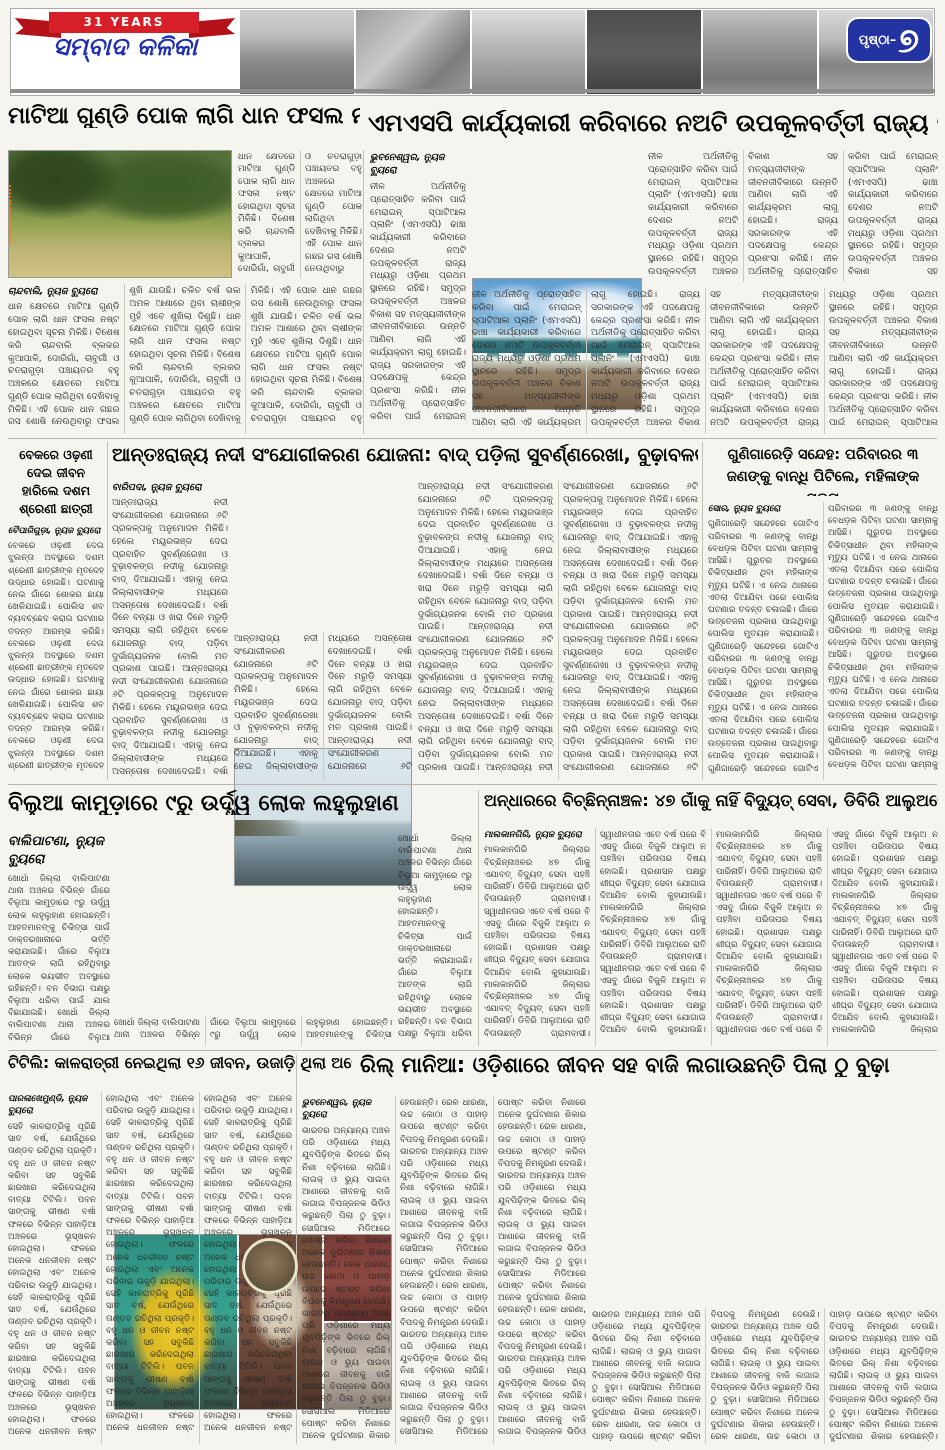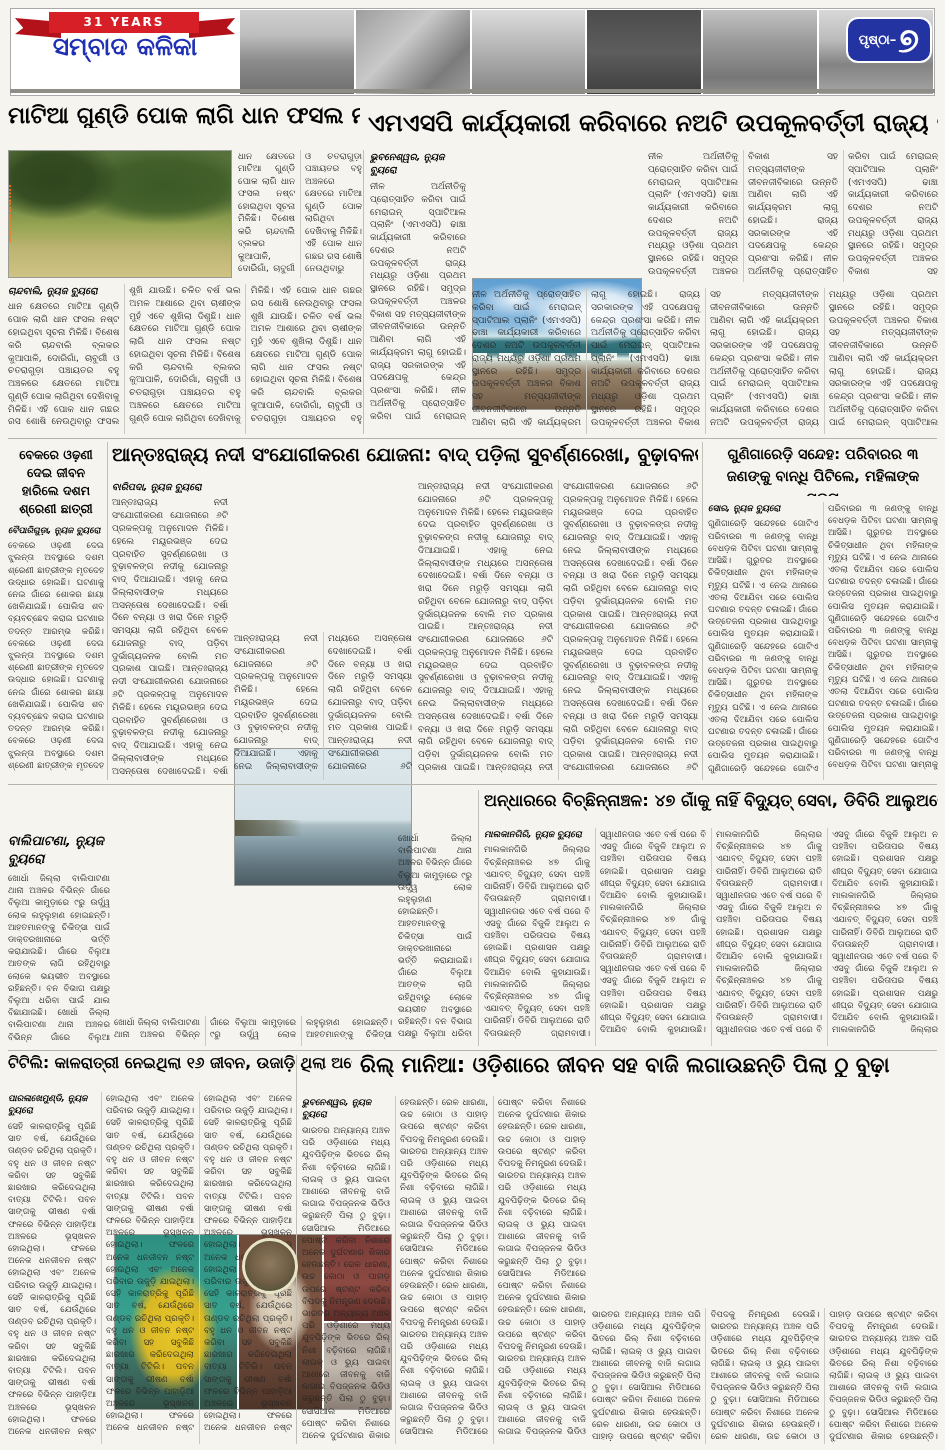--- a/index.html
+++ b/index.html
@@ -11,21 +11,21 @@
   .abs { position:absolute; }
   
   .masthead { left:10px; top:8px; width:925px; height:88px; background:#fff; border:1px solid #aaa; display:flex; }
   .mast-left { width:228px; position:relative; background:#fff; }
   .ribbon { position:absolute; left:38px; top:3px; width:150px; height:21px; background:#d61f26; color:#fff;
             font-weight:bold; font-size:12px; letter-spacing:2px; text-align:center; line-height:21px; z-index:2; }
   .ribbon-tail { position:absolute; top:9px; width:46px; height:20px; background:#b3121a; z-index:1; }
   .ribbon-tail.l { left:4px; clip-path:polygon(0 0,100% 20%,100% 100%,0 80%,18% 50%); }
   .ribbon-tail.r { right:4px; clip-path:polygon(0 20%,100% 0,82% 50%,100% 80%,0 100%); }
   .mast-logo { position:absolute; top:23px; width:100%; text-align:center; color:#2030b4;
-               font-size:25px; font-weight:bold; font-family:"DejaVu Serif","Liberation Serif",serif; }
+               font-size:25px; font-weight:bold; font-style:italic; font-family:"DejaVu Serif","Liberation Serif",serif; }
   .mast-date { position:absolute; bottom:1px; width:100%; text-align:center; font-weight:bold; font-size:13px; color:#000; }
   .mast-photos { flex:1; display:flex; gap:2px; background:#fff; padding:1px; }
   .mp { flex:1; }
   .mp1 { background:linear-gradient(180deg,#cfcfcf 0%,#bdbdbd 30%,#8c8c8c 60%,#6f6f6f 100%); }
   .mp2 { background:linear-gradient(135deg,#9e9e9e 0%,#c9c9c9 40%,#7c7c7c 75%,#9b9b9b 100%); }
   .mp3 { background:linear-gradient(180deg,#dcdcdc 0%,#b5b5b5 45%,#858585 100%); }
   .mp4 { background:linear-gradient(180deg,#4c4c4c 0%,#5d5d5d 50%,#3f3f3f 100%); }
   .mp5 { background:linear-gradient(180deg,#c2c2c2 0%,#989898 40%,#777 80%,#8e8e8e 100%); }
   .mp6 { background:linear-gradient(180deg,#d8d8d8 0%,#bcbcbc 35%,#838383 65%,#a5a5a5 100%); }
   .page-badge { position:absolute; right:2px; top:8px; width:86px; height:46px; background:#2334a2;
@@ -160,20 +160,21 @@
   <h2 class="abs hl wrap c" style="left:708px;top:444px;width:230px;font-size:14.5px;line-height:1.5;height:52px;">ଗୁଣିଗାରେଡ଼ି ସନ୍ଦେହ: ପରିବାରର ୩ ଜଣଙ୍କୁ ବାନ୍ଧି ପିଟିଲେ, ମହିଳାଙ୍କ ମୃତ୍ୟୁ</h2>
   <div class="abs cols c2" style="left:708px;top:502px;width:230px;height:278px;font-size:8.6px;">
     <span class="byline" style="font-size:8.8px;">ସୋର, ନ୍ୟୁଜ ବ୍ୟୁରୋ</span>
     <span>ଗୁଣିଗାରେଡ଼ି ସନ୍ଦେହରେ ଗୋଟିଏ ପରିବାରର ୩ ଜଣଙ୍କୁ ବାନ୍ଧି ବେଧଡ଼କ ପିଟିବା ଘଟଣା ସାମ୍ନାକୁ ଆସିଛି। ଗୁରୁତର ଅବସ୍ଥାରେ ଚିକିତ୍ସାଧୀନ ଥିବା ମହିଳାଙ୍କ ମୃତ୍ୟୁ ଘଟିଛି। ଏ ନେଇ ଥାନାରେ ଏତଲା ଦିଆଯିବା ପରେ ପୋଲିସ ଘଟଣାର ତଦନ୍ତ ଚଳାଇଛି। ଗାଁରେ ଉତ୍ତେଜନା ପ୍ରକାଶ ପାଇଥିବାରୁ ପୋଲିସ ମୁତୟନ କରାଯାଇଛି। ଗୁଣିଗାରେଡ଼ି ସନ୍ଦେହରେ ଗୋଟିଏ ପରିବାରର ୩ ଜଣଙ୍କୁ ବାନ୍ଧି ବେଧଡ଼କ ପିଟିବା ଘଟଣା ସାମ୍ନାକୁ ଆସିଛି। ଗୁରୁତର ଅବସ୍ଥାରେ ଚିକିତ୍ସାଧୀନ ଥିବା ମହିଳାଙ୍କ ମୃତ୍ୟୁ ଘଟିଛି। ଏ ନେଇ ଥାନାରେ ଏତଲା ଦିଆଯିବା ପରେ ପୋଲିସ ଘଟଣାର ତଦନ୍ତ ଚଳାଇଛି। ଗାଁରେ ଉତ୍ତେଜନା ପ୍ରକାଶ ପାଇଥିବାରୁ ପୋଲିସ ମୁତୟନ କରାଯାଇଛି। ଗୁଣିଗାରେଡ଼ି ସନ୍ଦେହରେ ଗୋଟିଏ ପରିବାରର ୩ ଜଣଙ୍କୁ ବାନ୍ଧି ବେଧଡ଼କ ପିଟିବା ଘଟଣା ସାମ୍ନାକୁ ଆସିଛି। ଗୁରୁତର ଅବସ୍ଥାରେ ଚିକିତ୍ସାଧୀନ ଥିବା ମହିଳାଙ୍କ ମୃତ୍ୟୁ ଘଟିଛି। ଏ ନେଇ ଥାନାରେ ଏତଲା ଦିଆଯିବା ପରେ ପୋଲିସ ଘଟଣାର ତଦନ୍ତ ଚଳାଇଛି। ଗାଁରେ ଉତ୍ତେଜନା ପ୍ରକାଶ ପାଇଥିବାରୁ ପୋଲିସ ମୁତୟନ କରାଯାଇଛି। ଗୁଣିଗାରେଡ଼ି ସନ୍ଦେହରେ ଗୋଟିଏ ପରିବାରର ୩ ଜଣଙ୍କୁ ବାନ୍ଧି ବେଧଡ଼କ ପିଟିବା ଘଟଣା ସାମ୍ନାକୁ ଆସିଛି। ଗୁରୁତର ଅବସ୍ଥାରେ ଚିକିତ୍ସାଧୀନ ଥିବା ମହିଳାଙ୍କ ମୃତ୍ୟୁ ଘଟିଛି। ଏ ନେଇ ଥାନାରେ ଏତଲା ଦିଆଯିବା ପରେ ପୋଲିସ ଘଟଣାର ତଦନ୍ତ ଚଳାଇଛି। ଗାଁରେ ଉତ୍ତେଜନା ପ୍ରକାଶ ପାଇଥିବାରୁ ପୋଲିସ ମୁତୟନ କରାଯାଇଛି। ଗୁଣିଗାରେଡ଼ି ସନ୍ଦେହରେ ଗୋଟିଏ ପରିବାରର ୩ ଜଣଙ୍କୁ ବାନ୍ଧି ବେଧଡ଼କ ପିଟିବା ଘଟଣା ସାମ୍ନାକୁ ଆସିଛି। ଗୁରୁତର ଅବସ୍ଥାରେ ଚିକିତ୍ସାଧୀନ ଥିବା ମହିଳାଙ୍କ ମୃତ୍ୟୁ ଘଟିଛି। ଏ ନେଇ ଥାନାରେ ଏତଲା ଦିଆଯିବା ପରେ ପୋଲିସ ଘଟଣାର ତଦନ୍ତ ଚଳାଇଛି। ଗାଁରେ ଉତ୍ତେଜନା ପ୍ରକାଶ ପାଇଥିବାରୁ ପୋଲିସ ମୁତୟନ କରାଯାଇଛି। ଗୁଣିଗାରେଡ଼ି ସନ୍ଦେହରେ ଗୋଟିଏ ପରିବାରର ୩ ଜଣଙ୍କୁ ବାନ୍ଧି ବେଧଡ଼କ ପିଟିବା ଘଟଣା ସାମ୍ନାକୁ ଆସିଛି। ଗୁରୁତର ଅବସ୍ଥାରେ ଚିକିତ୍ସାଧୀନ ଥିବା ମହିଳାଙ୍କ ମୃତ୍ୟୁ ଘଟିଛି। ଏ ନେଇ ଥାନାରେ ଏତଲା ଦିଆଯିବା ପରେ ପୋଲିସ ଘଟଣାର ତଦନ୍ତ ଚଳାଇଛି। ଗାଁରେ ଉତ୍ତେଜନା ପ୍ରକାଶ ପାଇଥିବାରୁ ପୋଲିସ ମୁତୟନ କରାଯାଇଛି।</span>
   </div>
 </section>
 
 <div class="abs hrule" style="left:8px;top:784px;width:929px;"></div>
 
 <section>
+  <h1 class="abs hl" style="left:8px;top:790px;width:464px;font-size:22px;">ବିଲୁଆ କାମୁଡ଼ାରେ ୯ରୁ ଉର୍ଦ୍ଧ୍ୱ ଲୋକ ଲହୁଲୁହାଣ</h1>
   <div class="abs cols c1" style="left:8px;top:832px;width:102px;height:214px;font-size:8.6px;">
     <span class="byline" style="font-size:13px;">ବାଲିପାଟଣା, ନ୍ୟୁଜ ବ୍ୟୁରୋ</span>
     <span>ଖୋର୍ଧା ଜିଲ୍ଲା ବାଲିପାଟଣା ଥାନା ଅଞ୍ଚଳର ବିଭିନ୍ନ ଗାଁରେ ବିଲୁଆ କାମୁଡ଼ାରେ ୯ରୁ ଉର୍ଦ୍ଧ୍ୱ ଲୋକ ଲହୁଲୁହାଣ ହୋଇଛନ୍ତି। ଆହତମାନଙ୍କୁ ଚିକିତ୍ସା ପାଇଁ ଡାକ୍ତରଖାନାରେ ଭର୍ତ୍ତି କରାଯାଇଛି। ଗାଁରେ ବିଲୁଆ ଆତଙ୍କ ଲାଗି ରହିଥିବାରୁ ଲୋକେ ଭୟଭୀତ ଅବସ୍ଥାରେ ରହିଛନ୍ତି। ବନ ବିଭାଗ ପକ୍ଷରୁ ବିଲୁଆ ଧରିବା ପାଇଁ ଯାଲ ବିଛାଯାଇଛି। ଖୋର୍ଧା ଜିଲ୍ଲା ବାଲିପାଟଣା ଥାନା ଅଞ୍ଚଳର ବିଭିନ୍ନ ଗାଁରେ ବିଲୁଆ କାମୁଡ଼ାରେ ୯ରୁ ଉର୍ଦ୍ଧ୍ୱ ଲୋକ ଲହୁଲୁହାଣ ହୋଇଛନ୍ତି। ଆହତମାନଙ୍କୁ ଚିକିତ୍ସା ପାଇଁ ଡାକ୍ତରଖାନାରେ ଭର୍ତ୍ତି କରାଯାଇଛି। ଗାଁରେ ବିଲୁଆ ଆତଙ୍କ ଲାଗି ରହିଥିବାରୁ ଲୋକେ ଭୟଭୀତ ଅବସ୍ଥାରେ ରହିଛନ୍ତି। ବନ ବିଭାଗ ପକ୍ଷରୁ ବିଲୁଆ ଧରିବା ପାଇଁ ଯାଲ ବିଛାଯାଇଛି।</span>
   </div>
   <div class="abs photo collage-j" style="left:114px;top:836px;width:278px;height:176px;">
     <div class="cj1"></div>
     <div class="cj2"></div>
     <div class="cj3">
       <div class="cj3a"></div>
       <div class="cj3b"></div>

